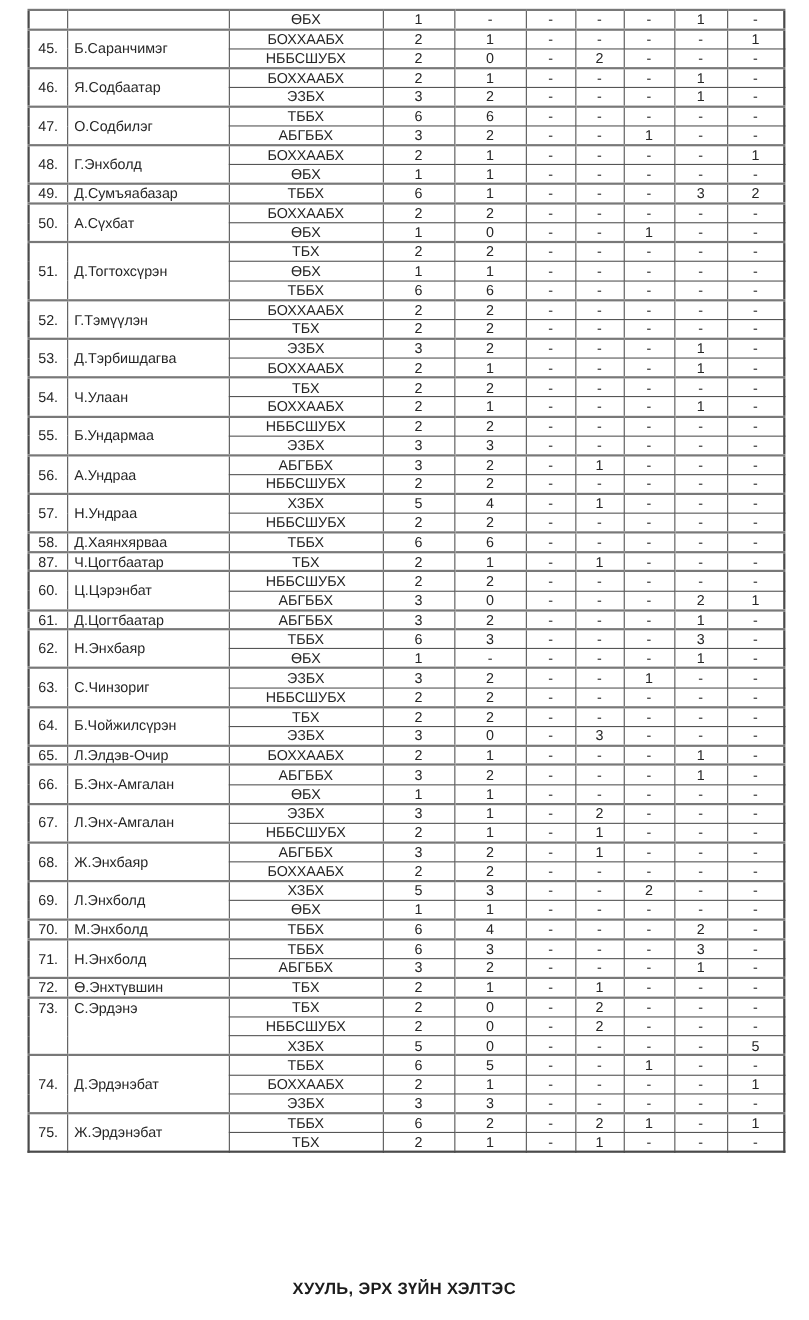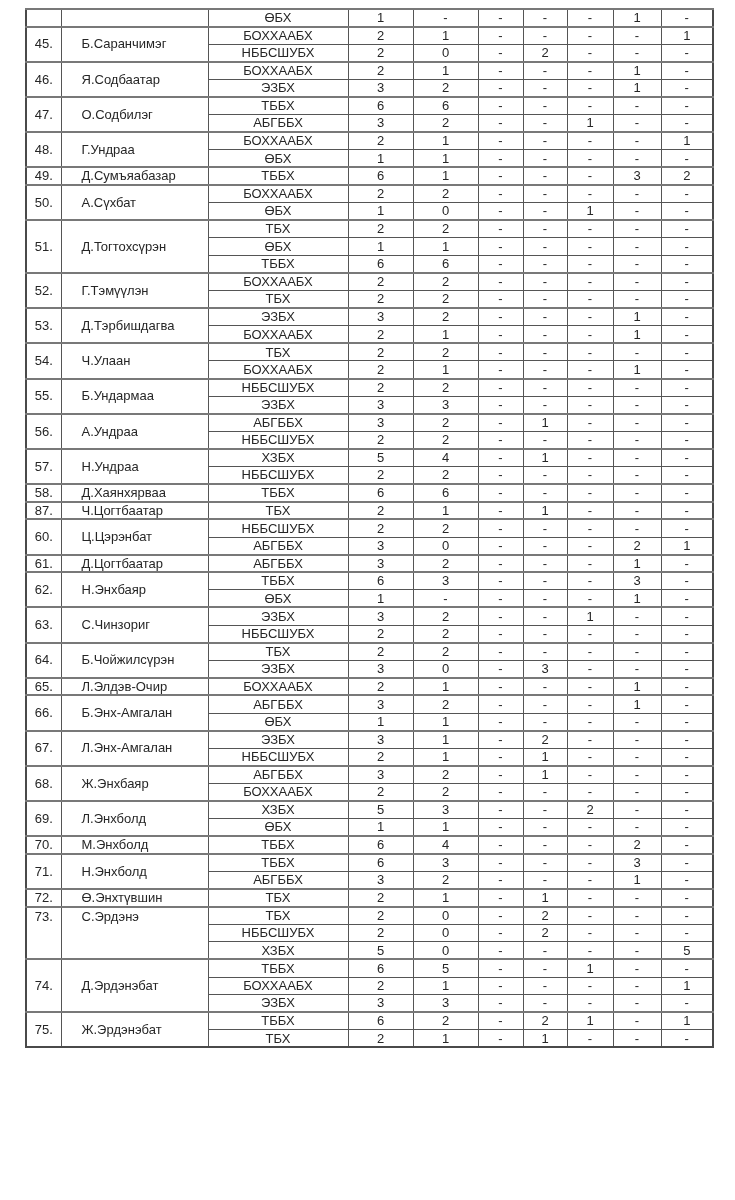--- a/index.html
+++ b/index.html
@@ -28,21 +28,21 @@
     line-height: 1.05;
     padding: 1px 3px;
     height: 17.6px;
     text-align: center;
     vertical-align: middle;
     overflow: hidden;
     white-space: nowrap;
   }
   table.roster td.col-name {
     text-align: left;
-    padding-left: 20px;
+    padding-left: 6px;
   }
   table.roster tr.group-start td {
     border-top: 2px solid #787878;
   }
   table.roster tr.sub-row td {
     border-top: 1px solid #8a8a8a;
   }
   table.roster td.v-top {
     vertical-align: top;
     padding-top: 2px;
@@ -152,21 +152,21 @@
           <td class="col-count">3</td>
           <td class="col-count">2</td>
           <td class="col-count">-</td>
           <td class="col-count">-</td>
           <td class="col-count">1</td>
           <td class="col-count">-</td>
           <td class="col-count">-</td>
         </tr>
         <tr class="group-start">
           <td rowspan="2" class="col-num">48.</td>
-          <td rowspan="2" class="col-name">Г.Ундраа</td>
+          <td rowspan="2" class="col-name">Г.Энхболд</td>
           <td class="col-code">БОХХААБХ</td>
           <td class="col-count">2</td>
           <td class="col-count">1</td>
           <td class="col-count">-</td>
           <td class="col-count">-</td>
           <td class="col-count">-</td>
           <td class="col-count">-</td>
           <td class="col-count">1</td>
         </tr>
         <tr class="sub-row">
@@ -729,14 +729,15 @@
           <td class="col-count">1</td>
           <td class="col-count">-</td>
           <td class="col-count">1</td>
           <td class="col-count">-</td>
           <td class="col-count">-</td>
           <td class="col-count">-</td>
         </tr>
       </tbody>
   </table>
 
+  <div class="footer-title">ХУУЛЬ, ЭРХ ЗҮЙН ХЭЛТЭС</div>
 
 </div>
 
 </body></html>

